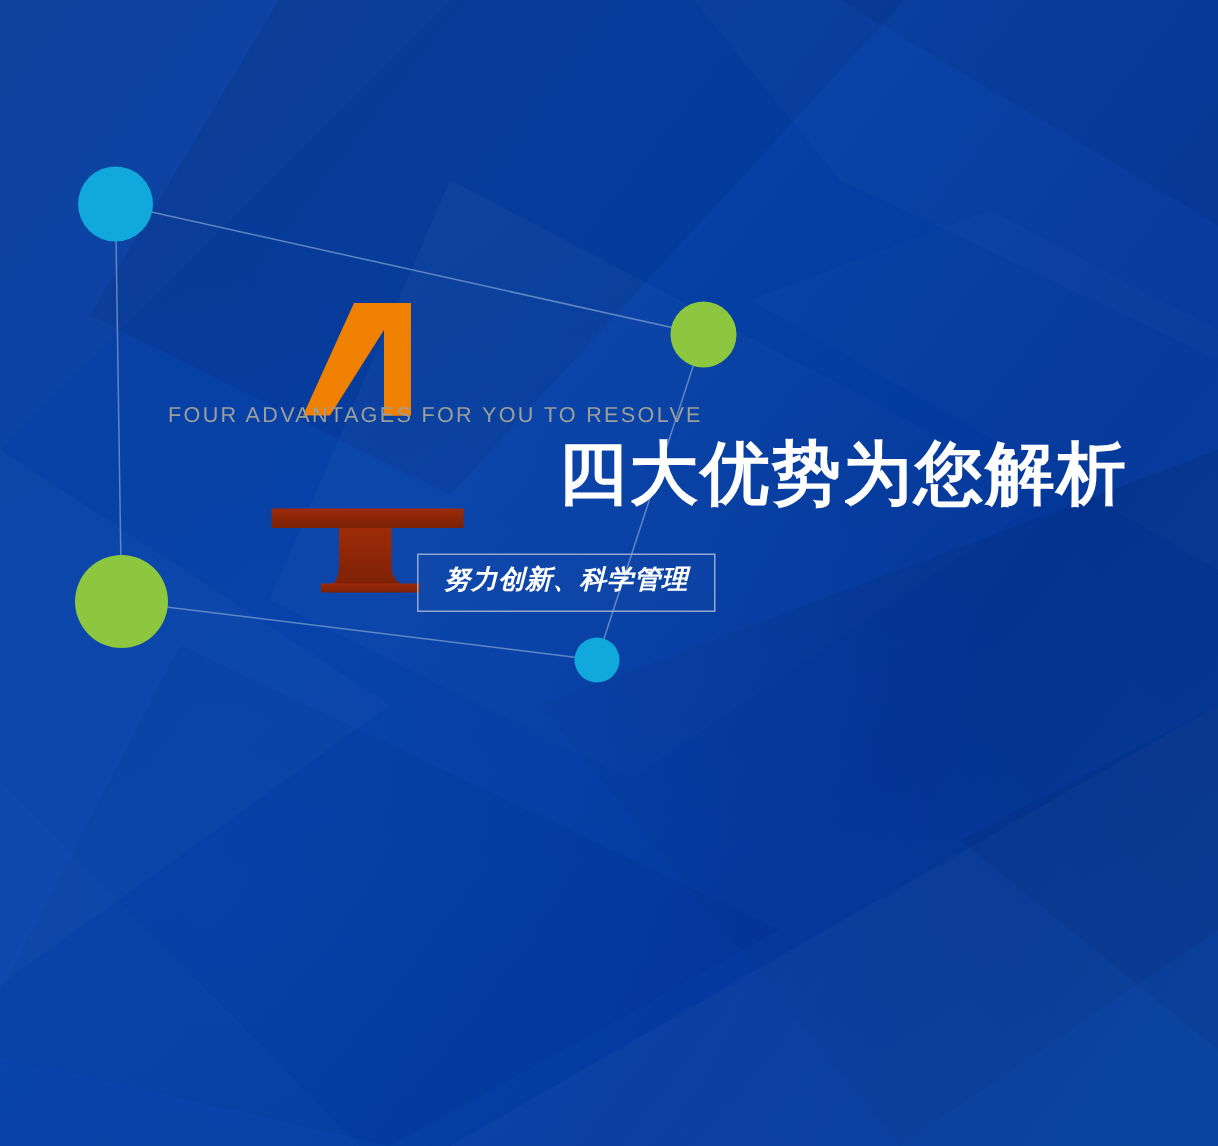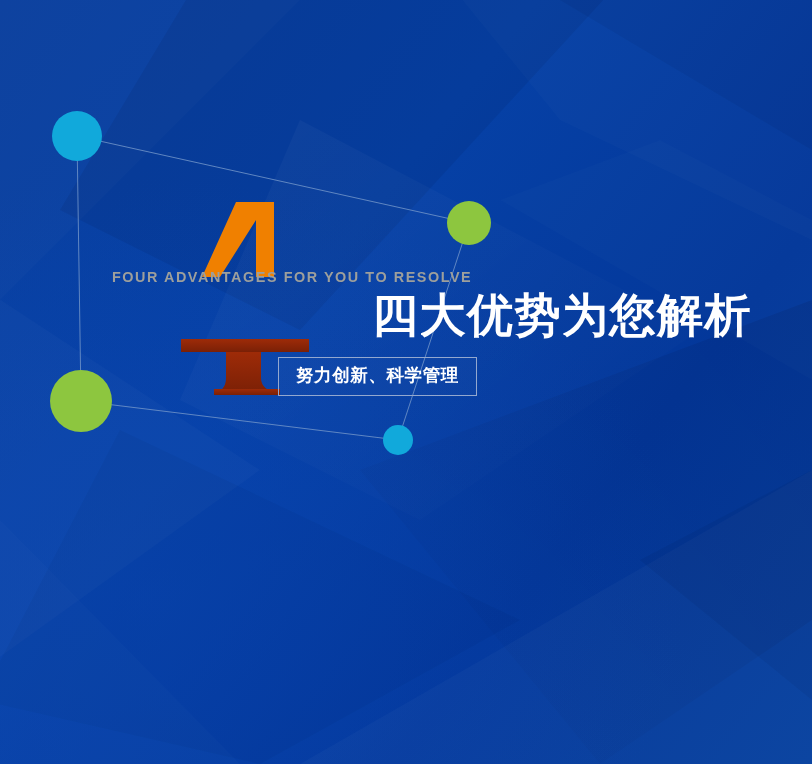--- a/index.html
+++ b/index.html
@@ -46,21 +46,21 @@
     width:170px; height:200px;
     pointer-events:none;
   }
   #emblem svg { display:block; width:170px; height:200px; }
 
   #eyebrow {
     position:relative;
     z-index:3;
     margin-top:66px;
     font-size:14.4px;
-    font-weight:700;
+    font-weight:400;
     letter-spacing:1.55px;
     color:#9d9f9c;
     white-space:nowrap;
     line-height:1;
   }
 
   #title {
     position:relative;
     z-index:3;
     margin-top:7px;
@@ -70,22 +70,23 @@
     color:#ffffff;
     line-height:1.08;
     white-space:nowrap;
     font-family:"DejaVu Sans","Liberation Sans",sans-serif;
     text-align:right;
   }
 
   #tagline-row {
     position:relative;
     z-index:3;
-    margin-top:16px;
+    margin-top:28px;
     padding-left:166px;
+    font-style:italic;
   }
   #tagline-box {
     display:inline-block;
     border:1px solid #93a8cf;
     padding:9px 17px 10px 17px;
     color:#ffffff;
     font-size:17.5px;
     font-weight:700;
     letter-spacing:0.6px;
     line-height:1;

